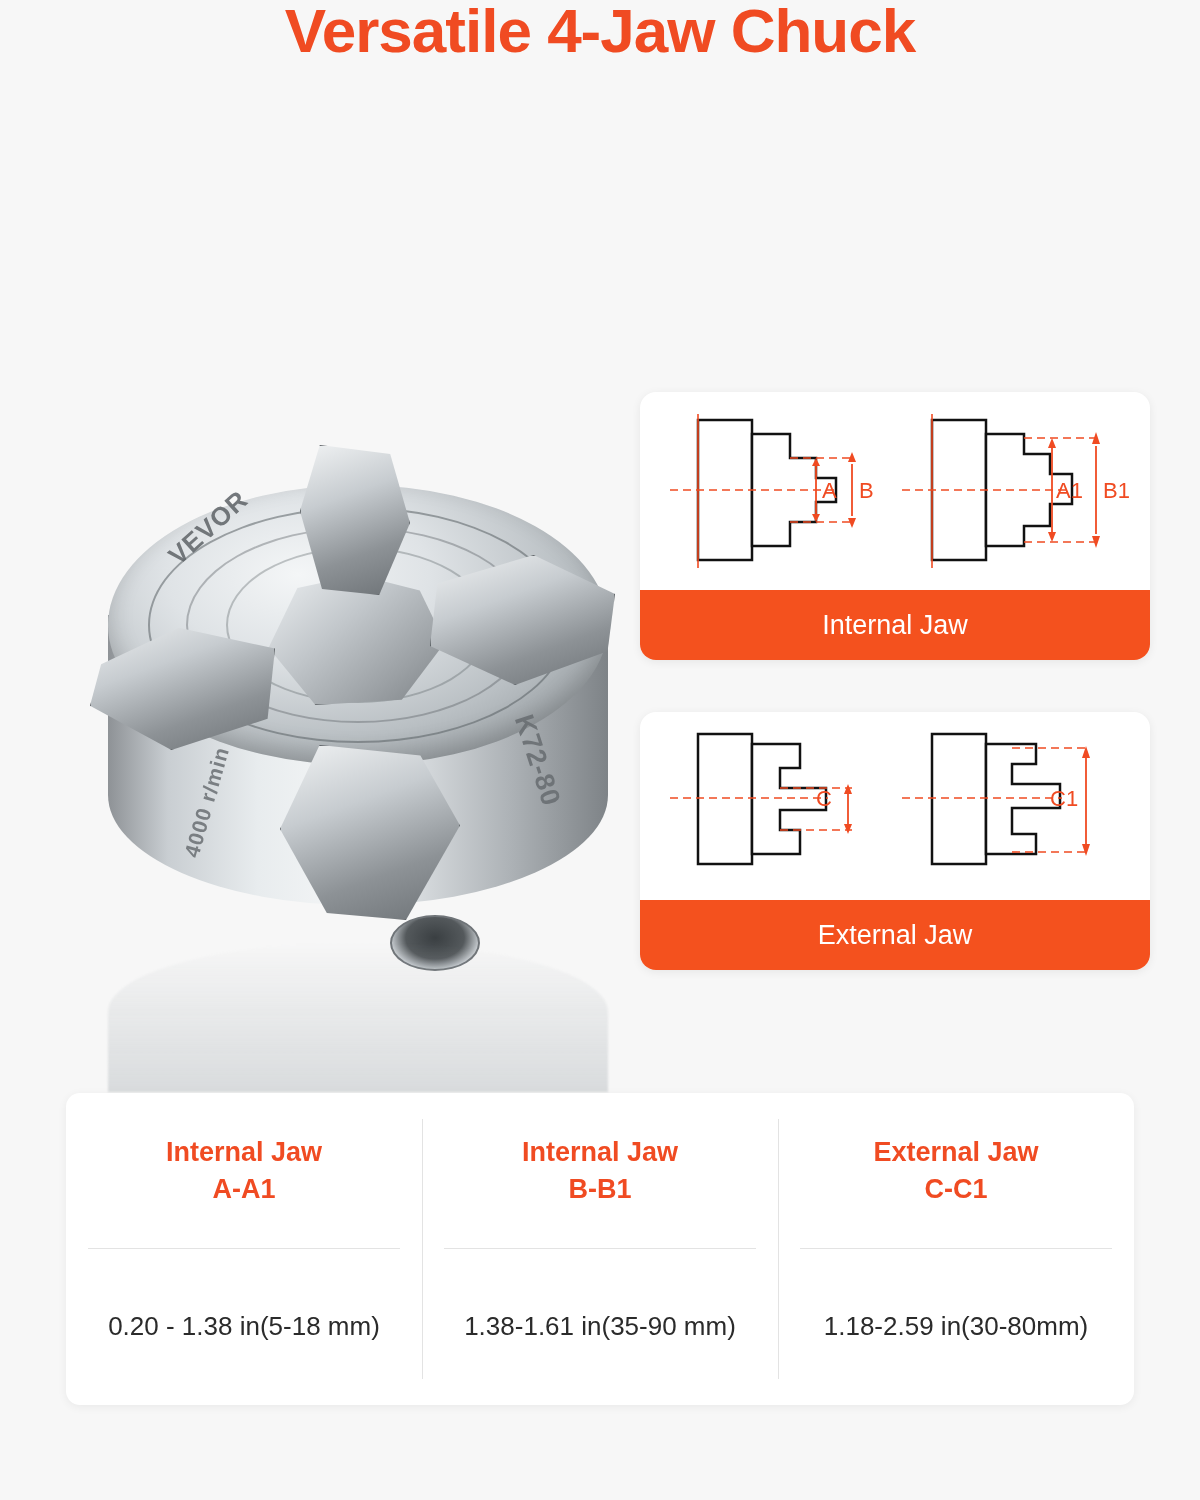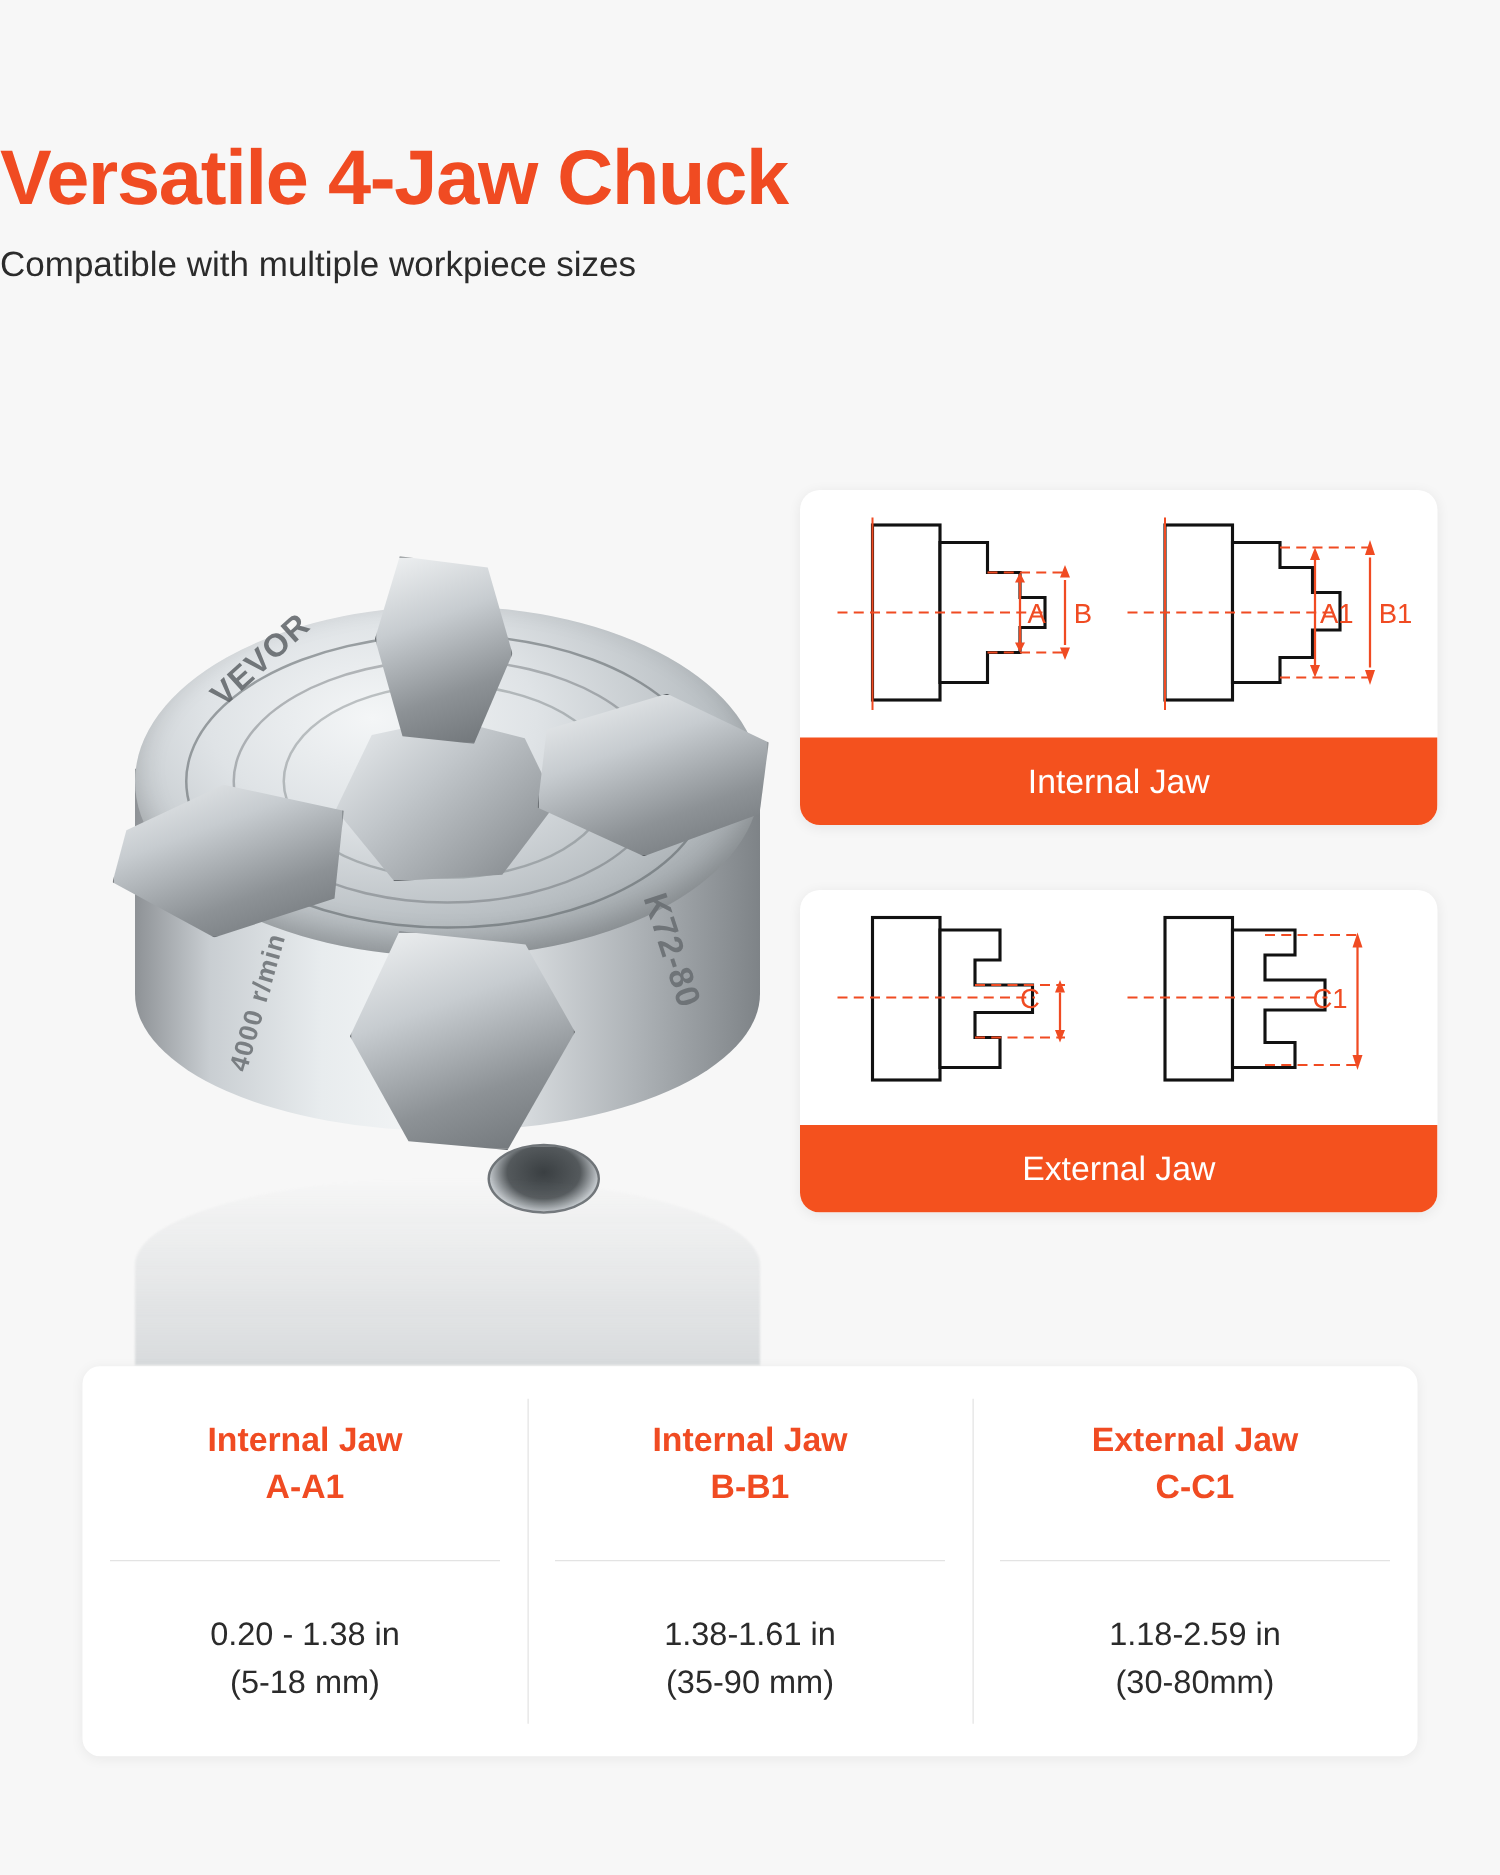--- a/index.html
+++ b/index.html
@@ -5,21 +5,21 @@
   * { box-sizing: border-box; margin: 0; padding: 0; }
   html, body {
     width: 1200px; height: 1500px;
     background: #f7f7f7;
     font-family: "Liberation Sans", sans-serif;
     overflow: hidden;
   }
   .page { position: relative; width: 1200px; height: 1500px; }
 
   
-  .header { padding-top: 112px; }
+  .header { text-align: center; }
   .title {
     font-size: 62px; font-weight: bold; color: #f04b22;
     letter-spacing: -1px; line-height: 1.0;
   }
   .subtitle {
     margin-top: 22px; font-size: 28px; color: #2b2b2b; font-weight: 400;
   }
 
   
   .product-area {
@@ -138,33 +138,32 @@
     width: 1px; background: #e3e3e3;
   }
   .spec-head {
     height: 155px; display: flex; flex-direction: column;
     align-items: center; justify-content: center;
     color: #f04b22; font-size: 27px; font-weight: bold; line-height: 1.35;
     text-align: center;
   }
   .spec-divider { height: 1px; background: #e3e3e3; margin: 0 22px; }
   .spec-body {
-    flex: 1; display: flex; flex-direction: column;
+    flex: 1; display: flex; 
     align-items: center; justify-content: center;
     color: #2b2b2b; font-size: 26px; line-height: 1.45; text-align: center;
   }
 </style>
 </head>
 <body>
 
 <div class="page">
 
   <div class="header">
     <div class="title">Versatile 4-Jaw Chuck</div>
-    <div class="subtitle">Compatible with multiple workpiece sizes</div>
   </div>
 
   <div class="product-area">
     <div class="chuck-wrap">
       <div class="chuck-body">
         <div class="cyl-side"></div>
         <div class="cyl-top"></div>
         <div class="ring r1"></div>
         <div class="ring r2"></div>
         <div class="ring r3"></div>

